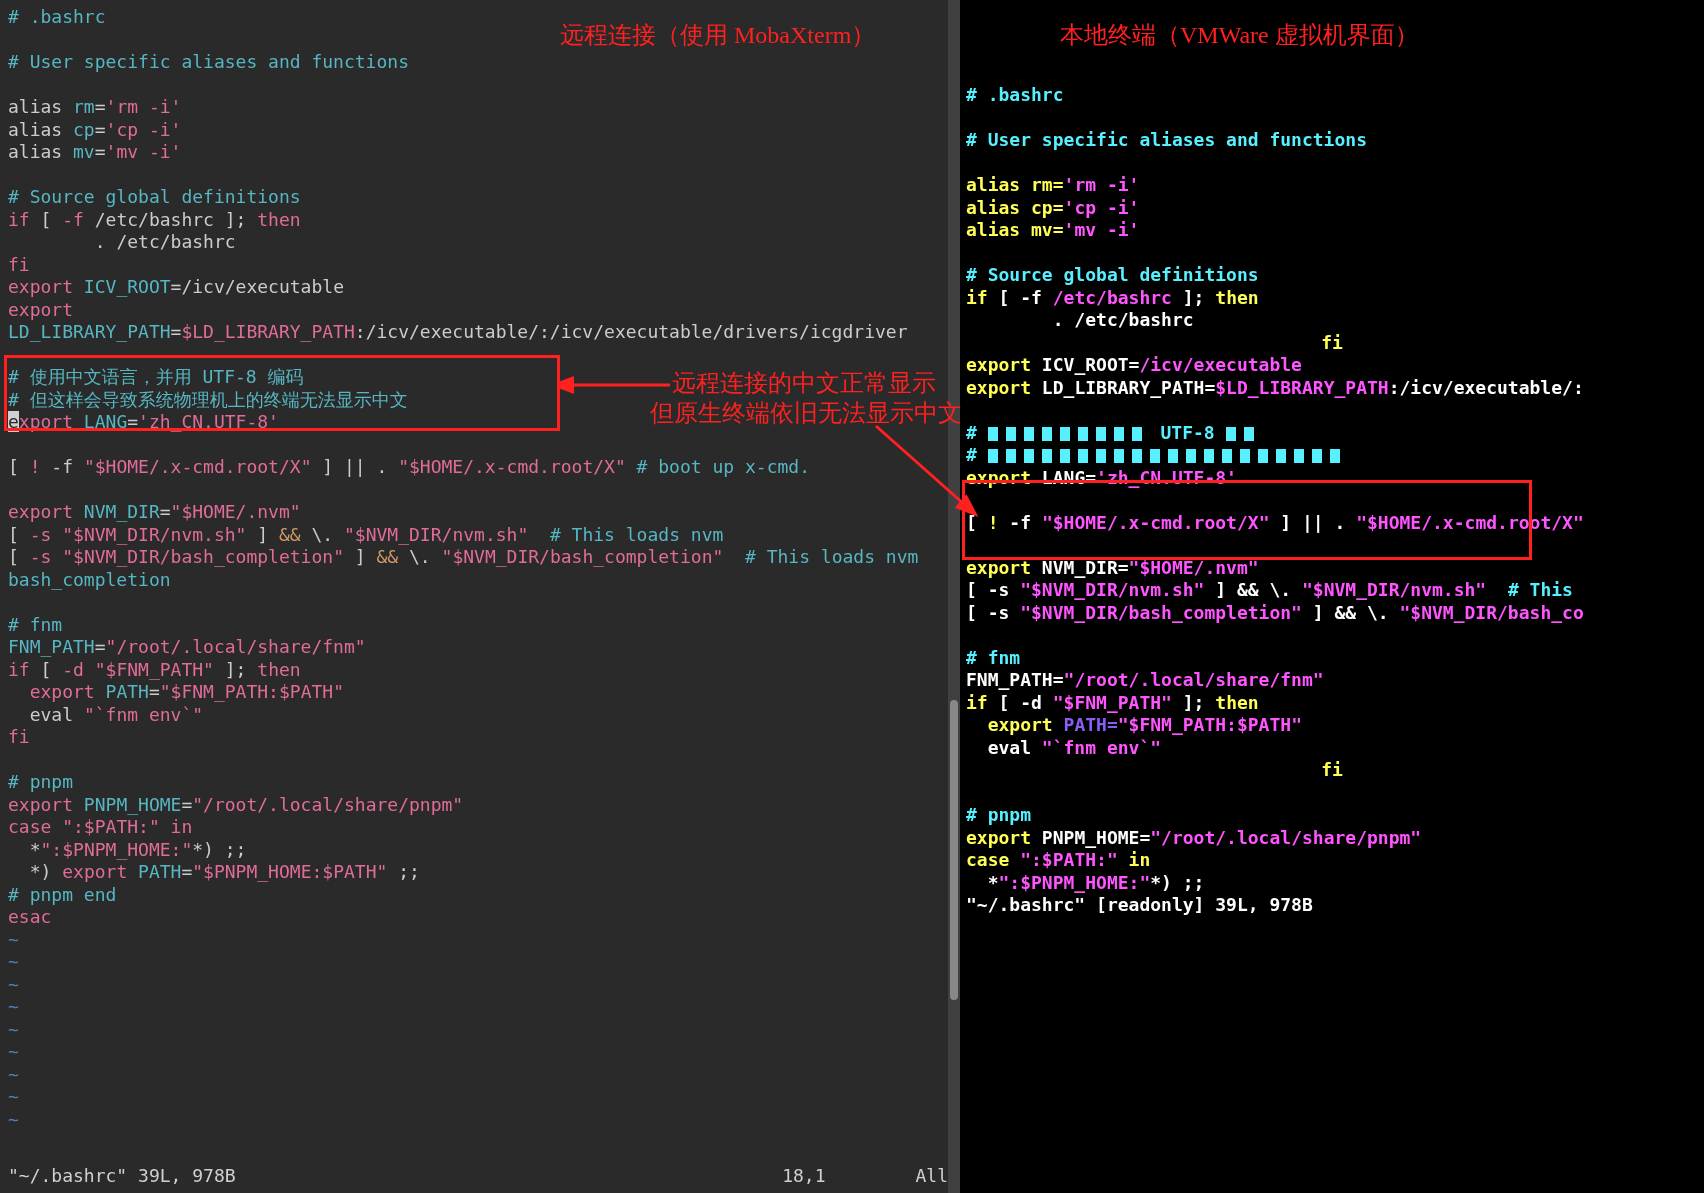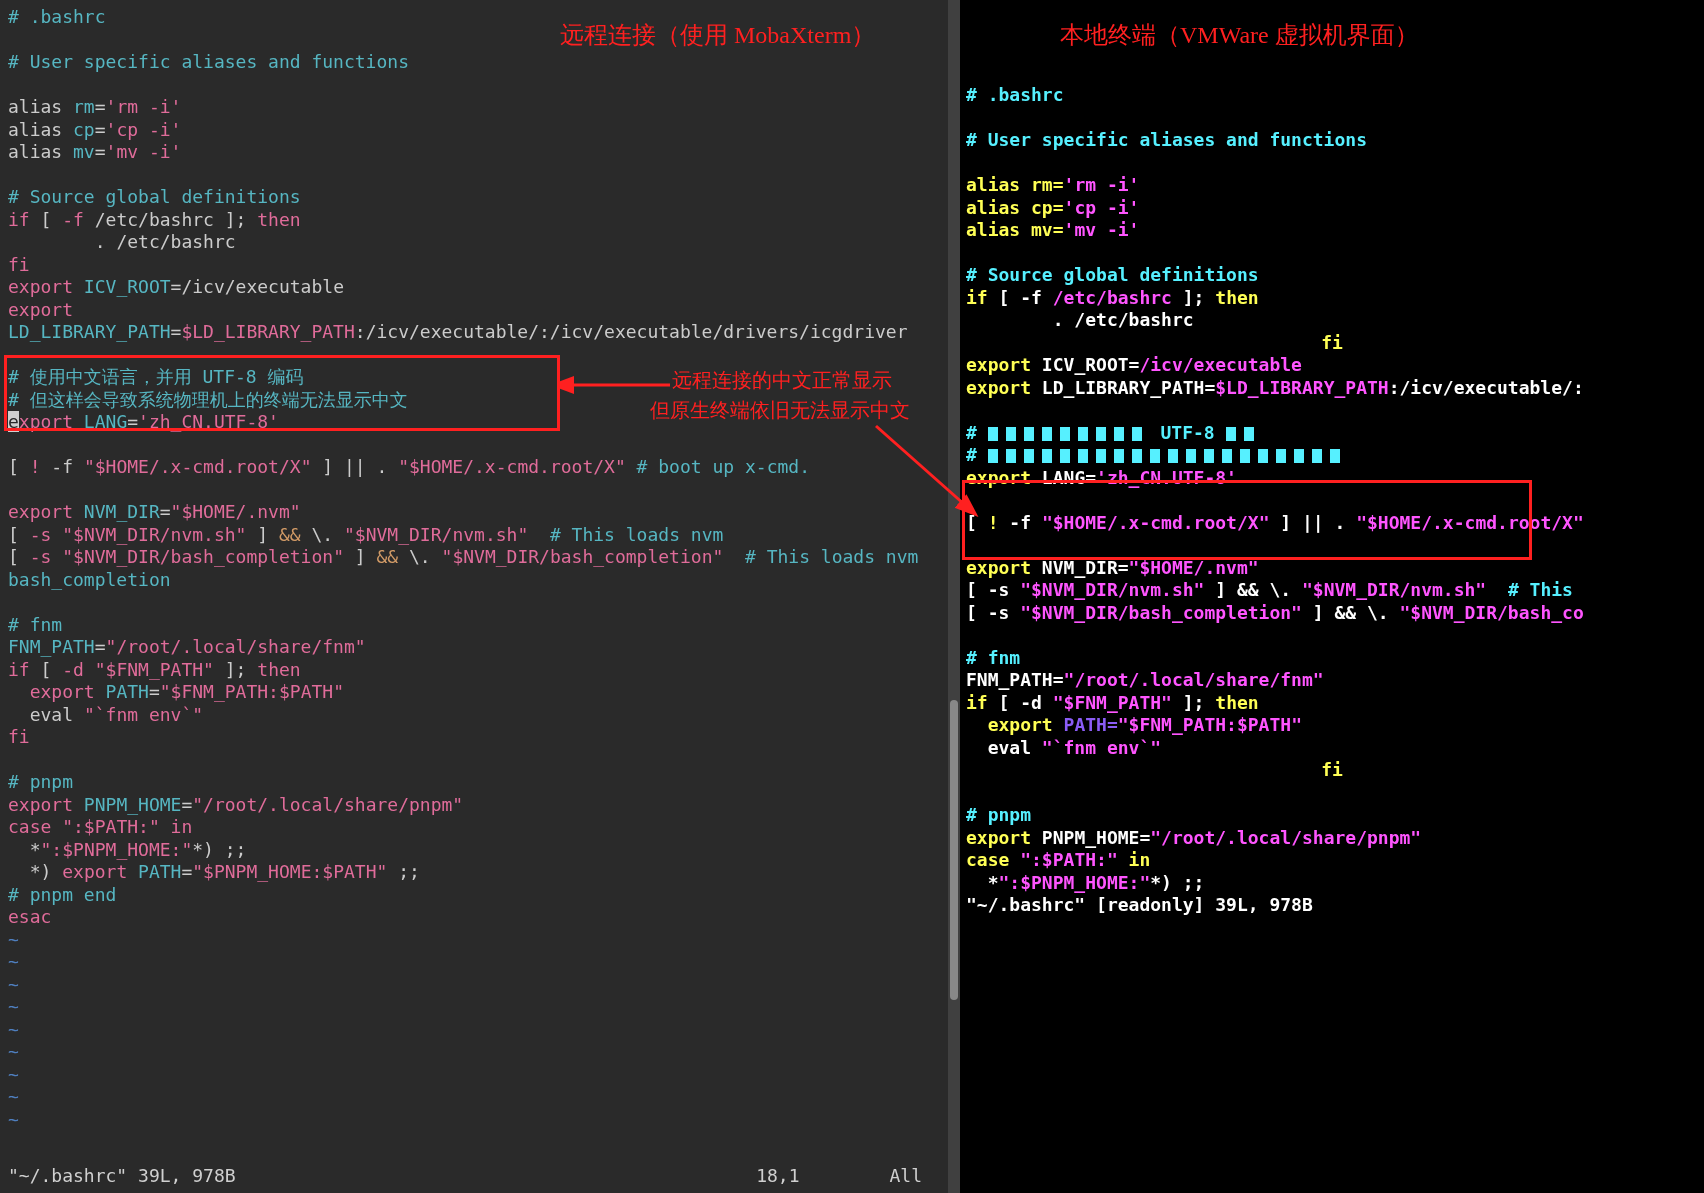--- a/index.html
+++ b/index.html
@@ -70,21 +70,21 @@
 .c-blueV  { color: #8b5cf6; }
 
 
 .annot {
   position: absolute;
   color: #ff2020;
   font-family: Liberation Serif, serif;
   font-size: 24px;
   white-space: pre;
 }
-.annot-small { font-size: 20px; }
+.annot-small { font-size: 24px; }
 
 
 .redbox {
   position: absolute;
   border: 3px solid #ff2020;
   pointer-events: none;
 }
 
 
 .arrow {
@@ -99,21 +99,21 @@
 .status-left {
   position: absolute;
   left: 8px;
   bottom: 6px;
   width: 940px;
   color: #d0d0d0;
   display: flex;
 }
 .status-left .s-file  { flex: 0 0 auto; }
 .status-left .s-pos   { margin-left: auto; padding-right: 90px; }
-.status-left .s-all   { padding-right: 26px; }
+.status-left .s-all   { padding-right: 0; }
 
 
 .cursor-bg {
   background: #d0d0d0;
   color: #2a2a2a;
 }
 
 
 .sq {
   display: inline-block;

